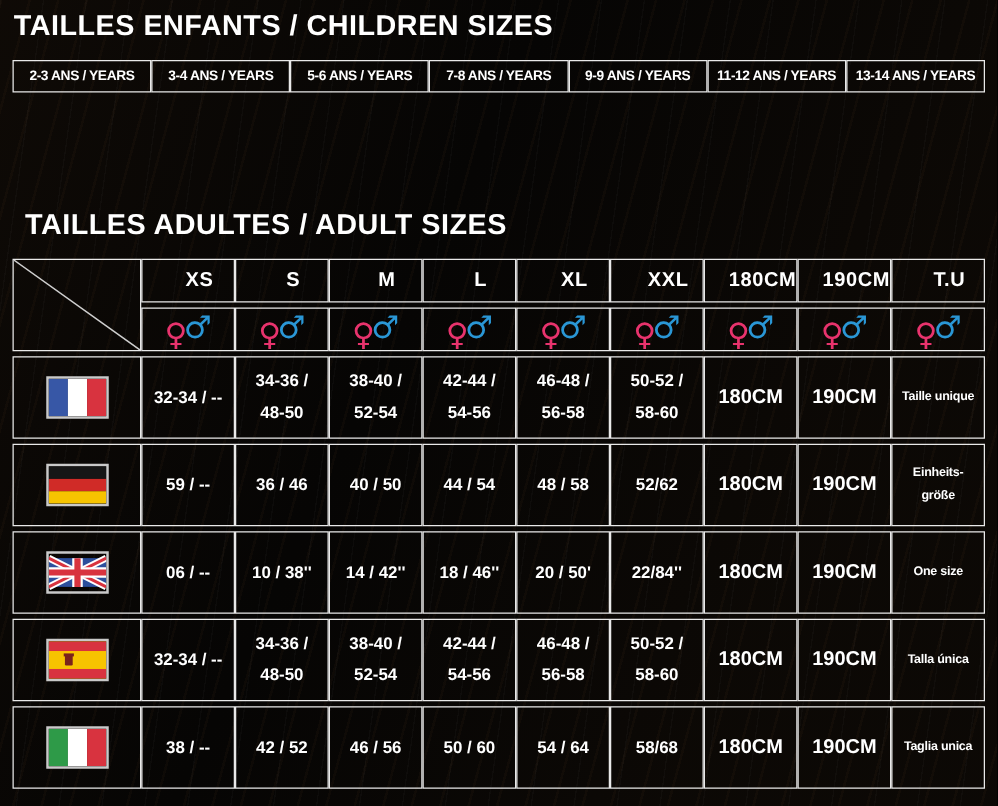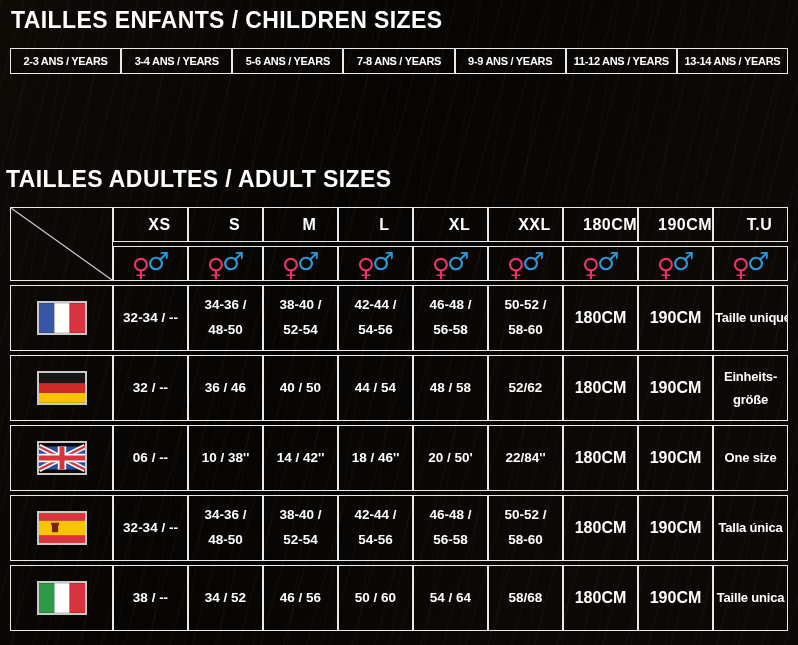--- a/index.html
+++ b/index.html
@@ -18,21 +18,21 @@
   }
   .section-title{
     font-size:23px;
     font-weight:bold;
     letter-spacing:0.4px;
     color:var(--title-text,#fff);
     margin:0;
     padding:0;
   }
   .title-children{position:absolute;left:11px;top:7px;}
-  .title-adults{position:absolute;left:6px;top:166px;}
+  .title-adults{position:absolute;left:20px;top:166px;}
 
   table{
     border-collapse:separate;
     border-spacing:0 4px;
     table-layout:fixed;
   }
   td{
     border:1.5px solid var(--table-border,#e9e9e9);
     text-align:center;
     vertical-align:middle;
@@ -46,21 +46,21 @@
   .children-table{position:absolute;left:10px;top:44px;width:778px;}
   .children-table .size-cell{height:28px;font-size:17px;letter-spacing:0.5px;white-space:nowrap;}
   .children-table .age-cell{height:24px;font-size:11px;letter-spacing:-0.3px;white-space:nowrap;}
 
   
   .adults-table{position:absolute;left:10px;top:203px;width:778px;}
   .adults-table .hdr-cell{height:33px;font-size:16px;letter-spacing:0.5px;white-space:nowrap;padding-left:19px;}
   .adults-table .gender-cell{height:31px;font-size:25px;line-height:1;padding-top:2px;}
   .adults-table .data-cell{height:64px;font-size:13.5px;line-height:1.85;white-space:pre;}
   .adults-table .cm-cell{font-size:16px;}
-  .adults-table .tu-cell{font-size:13px;line-height:1.8;letter-spacing:-0.2px;margin-top:12px;}
+  .adults-table .tu-cell{font-size:10px;line-height:1.8;letter-spacing:-0.2px;margin-top:12px;}
   .adults-table .flag-cell{height:64px;}
 
   .diag-cell{position:relative;padding:0;}
   .diag-cell svg{position:absolute;left:0;top:0;width:100%;height:100%;display:block;}
 
   .sym-f{color:var(--female-color,#e8336d);display:inline-block;transform:translateY(3px);font-family:"DejaVu Sans",sans-serif;}
   .sym-m{color:var(--male-color,#2a97d6);display:inline-block;transform:translateY(-3px);margin-left:-3px;font-family:"DejaVu Sans",sans-serif;}
 
   .flag{
     display:inline-block;
@@ -155,21 +155,21 @@
           <td class="data-cell cm-cell">180CM</td>
           <td class="data-cell cm-cell">190CM</td>
           <td class="data-cell tu-cell">Taille unique</td>
         </tr>
         <tr>
           <td class="flag-cell"><span class="flag"><svg viewBox="0 0 48 31">
                 <rect width="48" height="10.4" fill="#161616"></rect>
                 <rect y="10.4" width="48" height="10.3" fill="#d02b27"></rect>
                 <rect y="20.7" width="48" height="10.3" fill="#f7c400"></rect>
               </svg></span></td>
-          <td class="data-cell">32 / --</td>
+          <td class="data-cell">59 / --</td>
           <td class="data-cell">36 / 46</td>
           <td class="data-cell">40 / 50</td>
           <td class="data-cell">44 / 54</td>
           <td class="data-cell">48 / 58</td>
           <td class="data-cell">52/62</td>
           <td class="data-cell cm-cell">180CM</td>
           <td class="data-cell cm-cell">190CM</td>
           <td class="data-cell tu-cell">Einheits-
 größe</td>
         </tr>
@@ -216,25 +216,25 @@
           <td class="data-cell cm-cell">190CM</td>
           <td class="data-cell tu-cell">Talla única</td>
         </tr>
         <tr>
           <td class="flag-cell"><span class="flag"><svg viewBox="0 0 48 31">
                 <rect width="16" height="31" fill="#2e9a48"></rect>
                 <rect x="16" width="16" height="31" fill="#ffffff"></rect>
                 <rect x="32" width="16" height="31" fill="#d8333f"></rect>
               </svg></span></td>
           <td class="data-cell">38 / --</td>
-          <td class="data-cell">34 / 52</td>
+          <td class="data-cell">42 / 52</td>
           <td class="data-cell">46 / 56</td>
           <td class="data-cell">50 / 60</td>
           <td class="data-cell">54 / 64</td>
           <td class="data-cell">58/68</td>
           <td class="data-cell cm-cell">180CM</td>
           <td class="data-cell cm-cell">190CM</td>
-          <td class="data-cell tu-cell">Taille unica</td>
+          <td class="data-cell tu-cell">Taglia unica</td>
         </tr>
       </tbody>
   </table>
 
 </div>
 
 </body></html>

